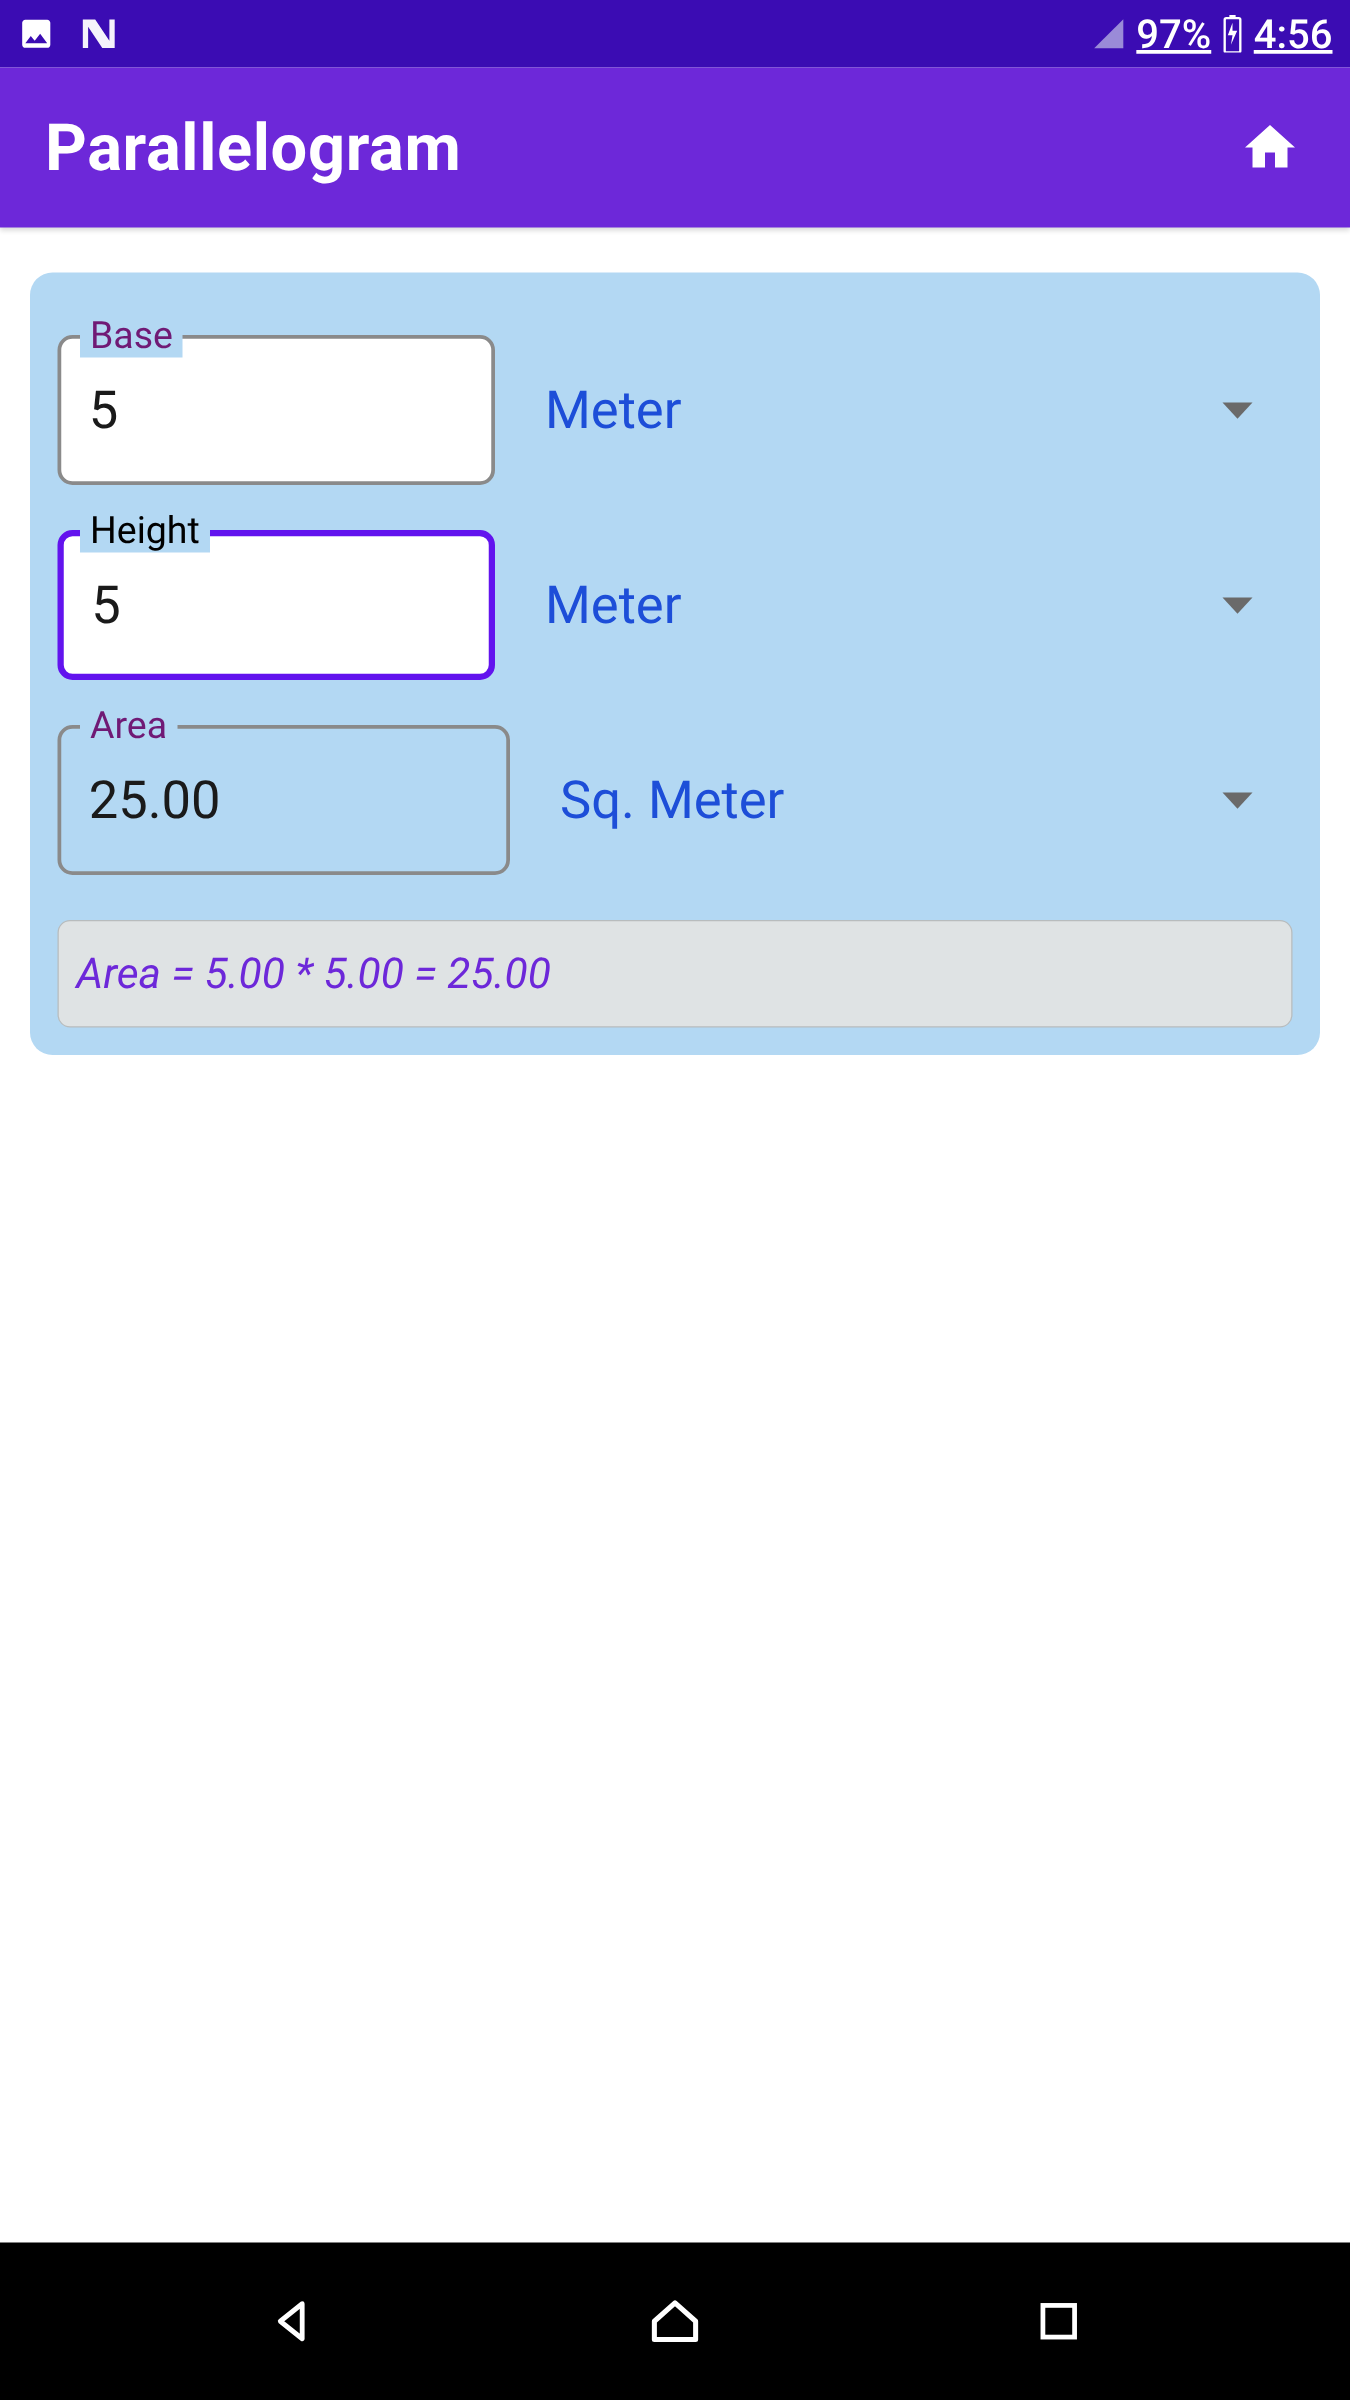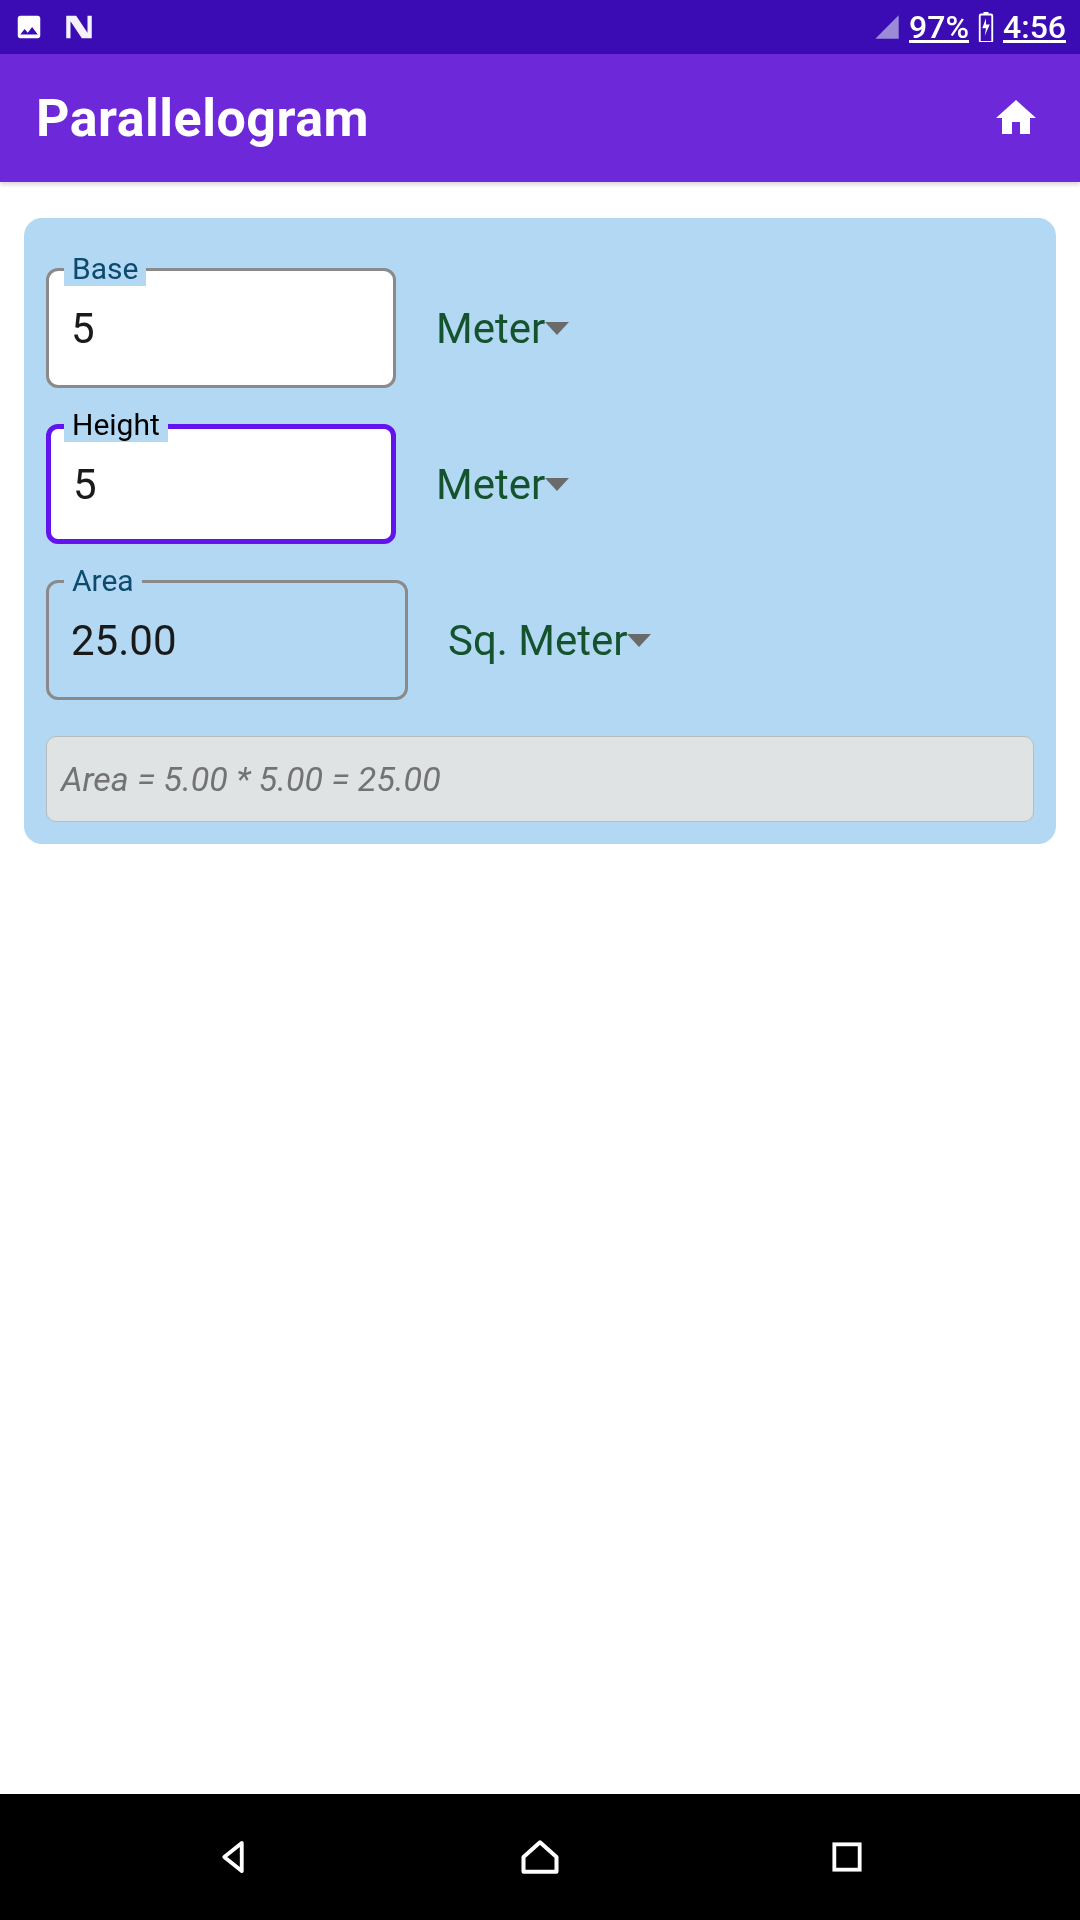--- a/index.html
+++ b/index.html
@@ -83,21 +83,21 @@
       width: 350px;
       margin-top: 28px;
     }
     .field-label {
       position: absolute;
       top: -17px;
       left: 18px;
       background: #b3d8f3;
       padding: 0 8px;
       font-size: 30px;
-      color: #0c4a6e;
+      color: #701a75;
     }
     .field-label-active {
       color: #000000;
     }
     .field-input {
       width: 100%;
       height: 120px;
       background: #ffffff;
       border: 3px solid #8a8a8a;
       border-radius: 12px;
@@ -110,42 +110,43 @@
       border-color: #6213ee;
       border-width: 5px;
     }
     .field-readonly {
       background: transparent;
     }
     .unit-dropdown {
       flex: 1;
       display: flex;
       align-items: center;
+      justify-content: space-between;
       padding: 0 32px 0 8px;
       font-size: 42px;
-      color: #14532d;
+      color: #1d4ed8;
       height: 120px;
       margin-top: 28px;
     }
     .dropdown-arrow {
       width: 0;
       height: 0;
       border-left: 12px solid transparent;
       border-right: 12px solid transparent;
       border-top: 13px solid #6a6a6a;
     }
     .formula-box {
       background: #dfe3e4;
       border: 1px solid #b8bcbd;
       border-radius: 10px;
       padding: 22px 14px;
       margin-top: 36px;
       font-size: 34px;
       font-style: italic;
-      color: #737373;
+      color: #6d28d9;
     }
     .nav-bar {
       position: absolute;
       bottom: 0;
       left: 0;
       right: 0;
       height: 126px;
       background: #000000;
       display: flex;
       align-items: center;

